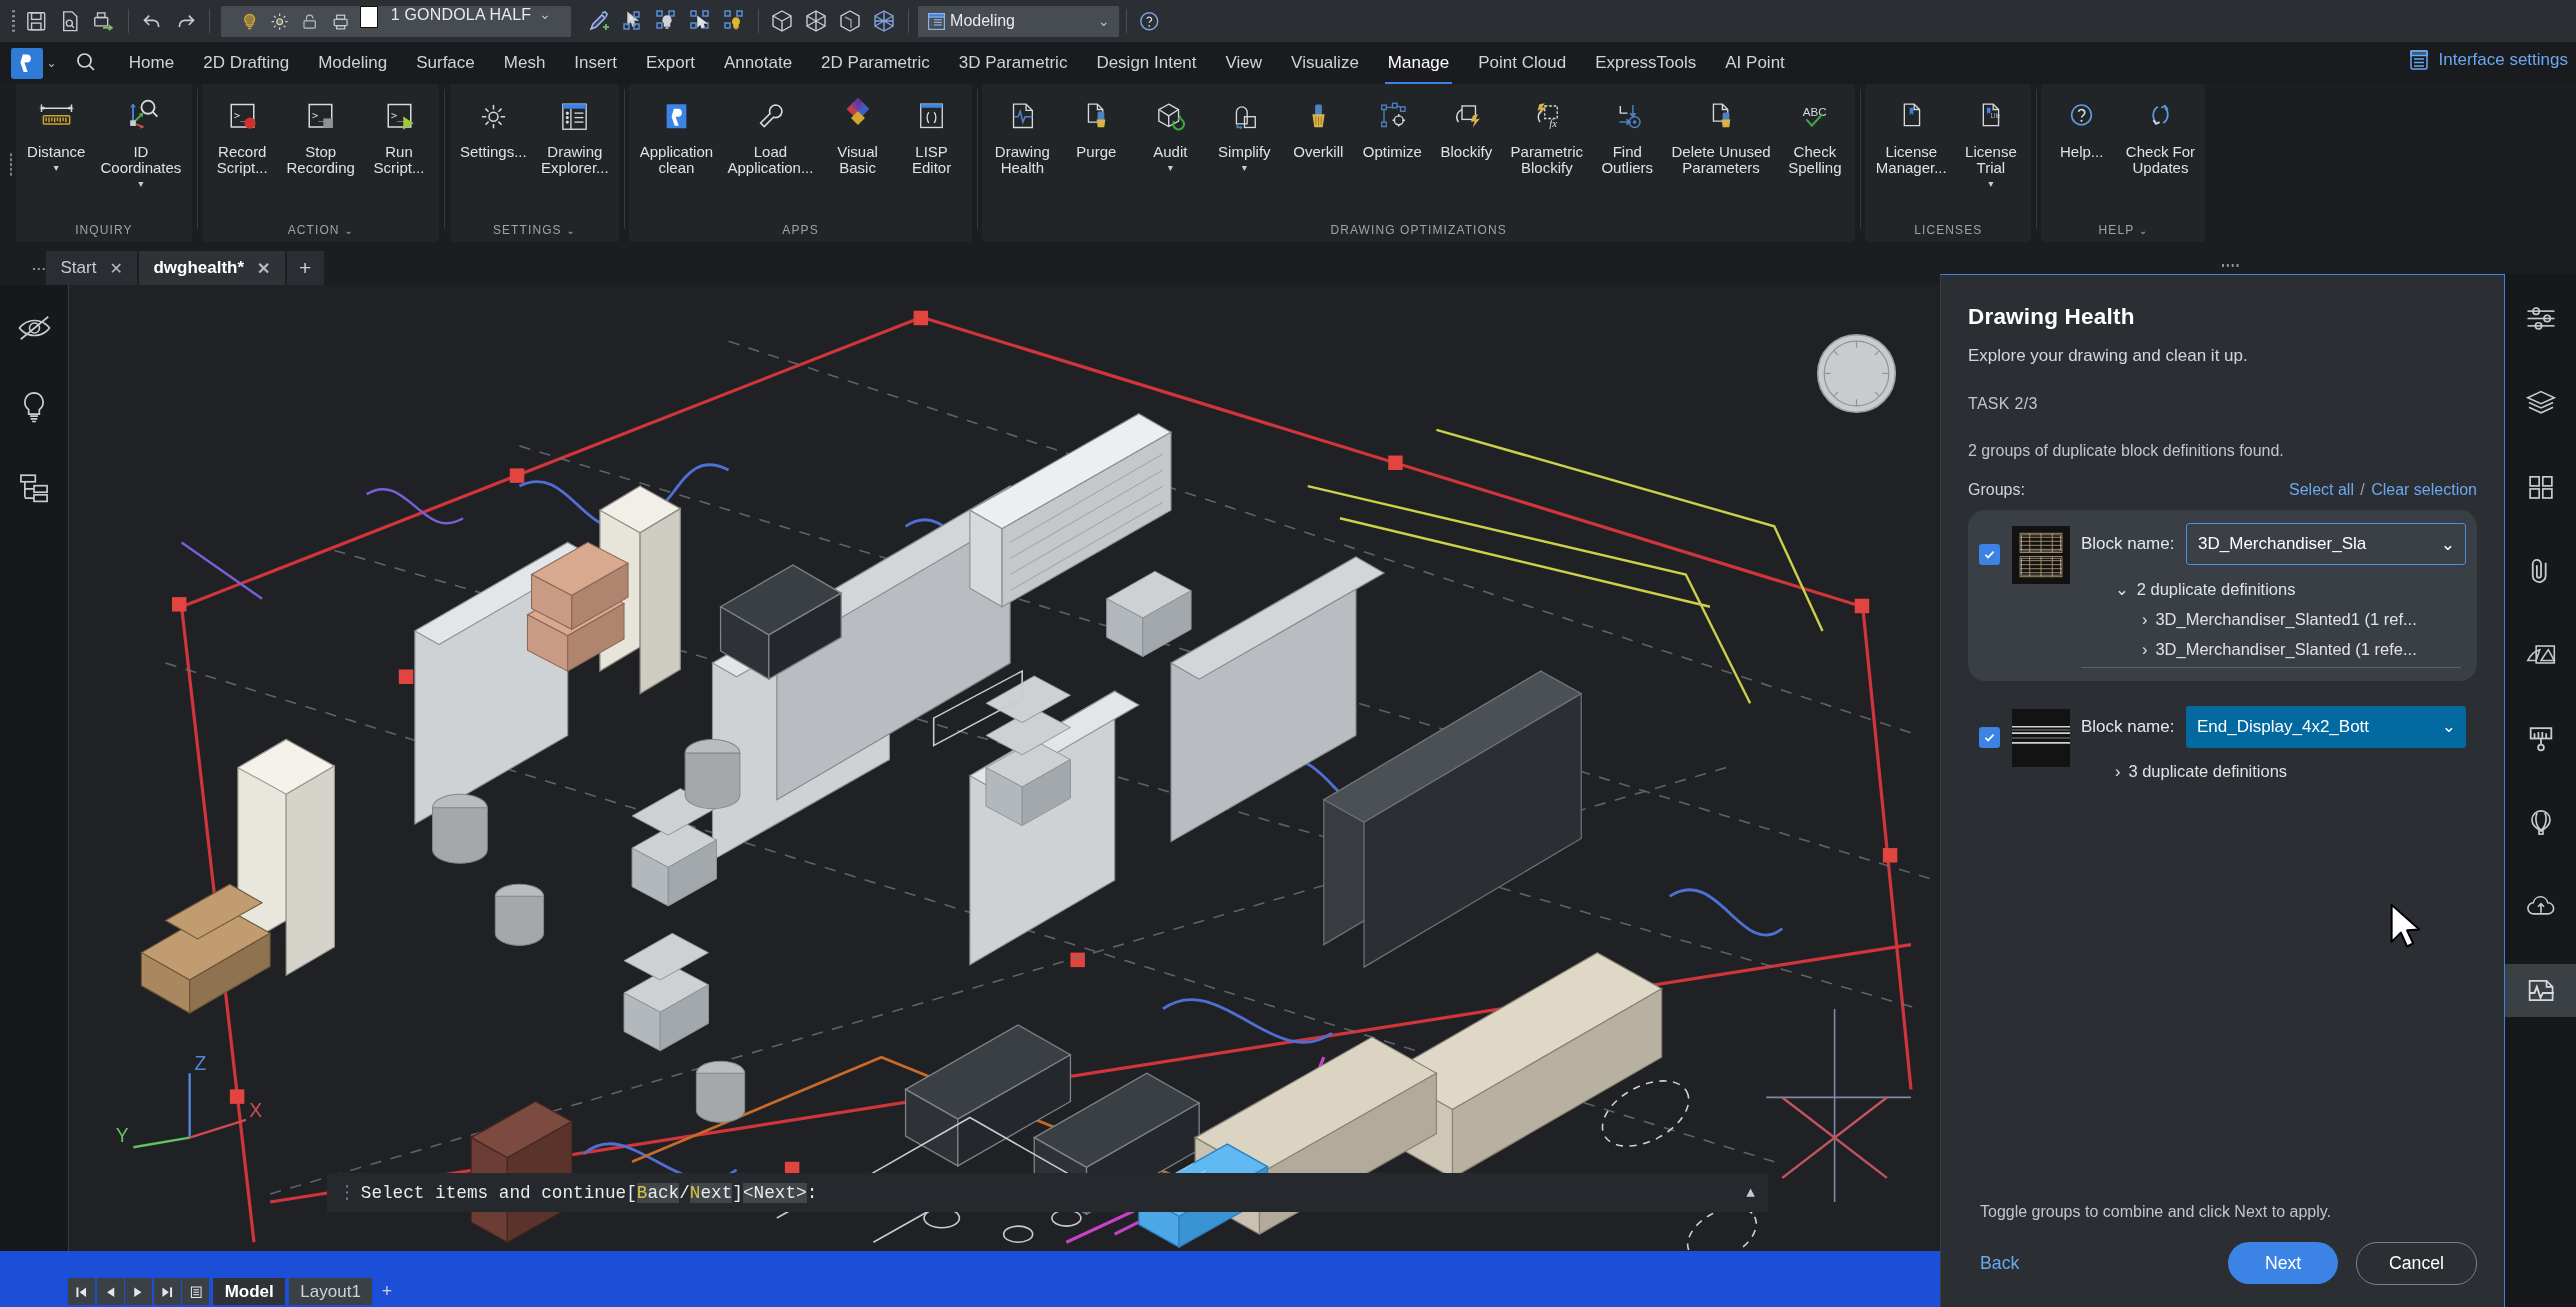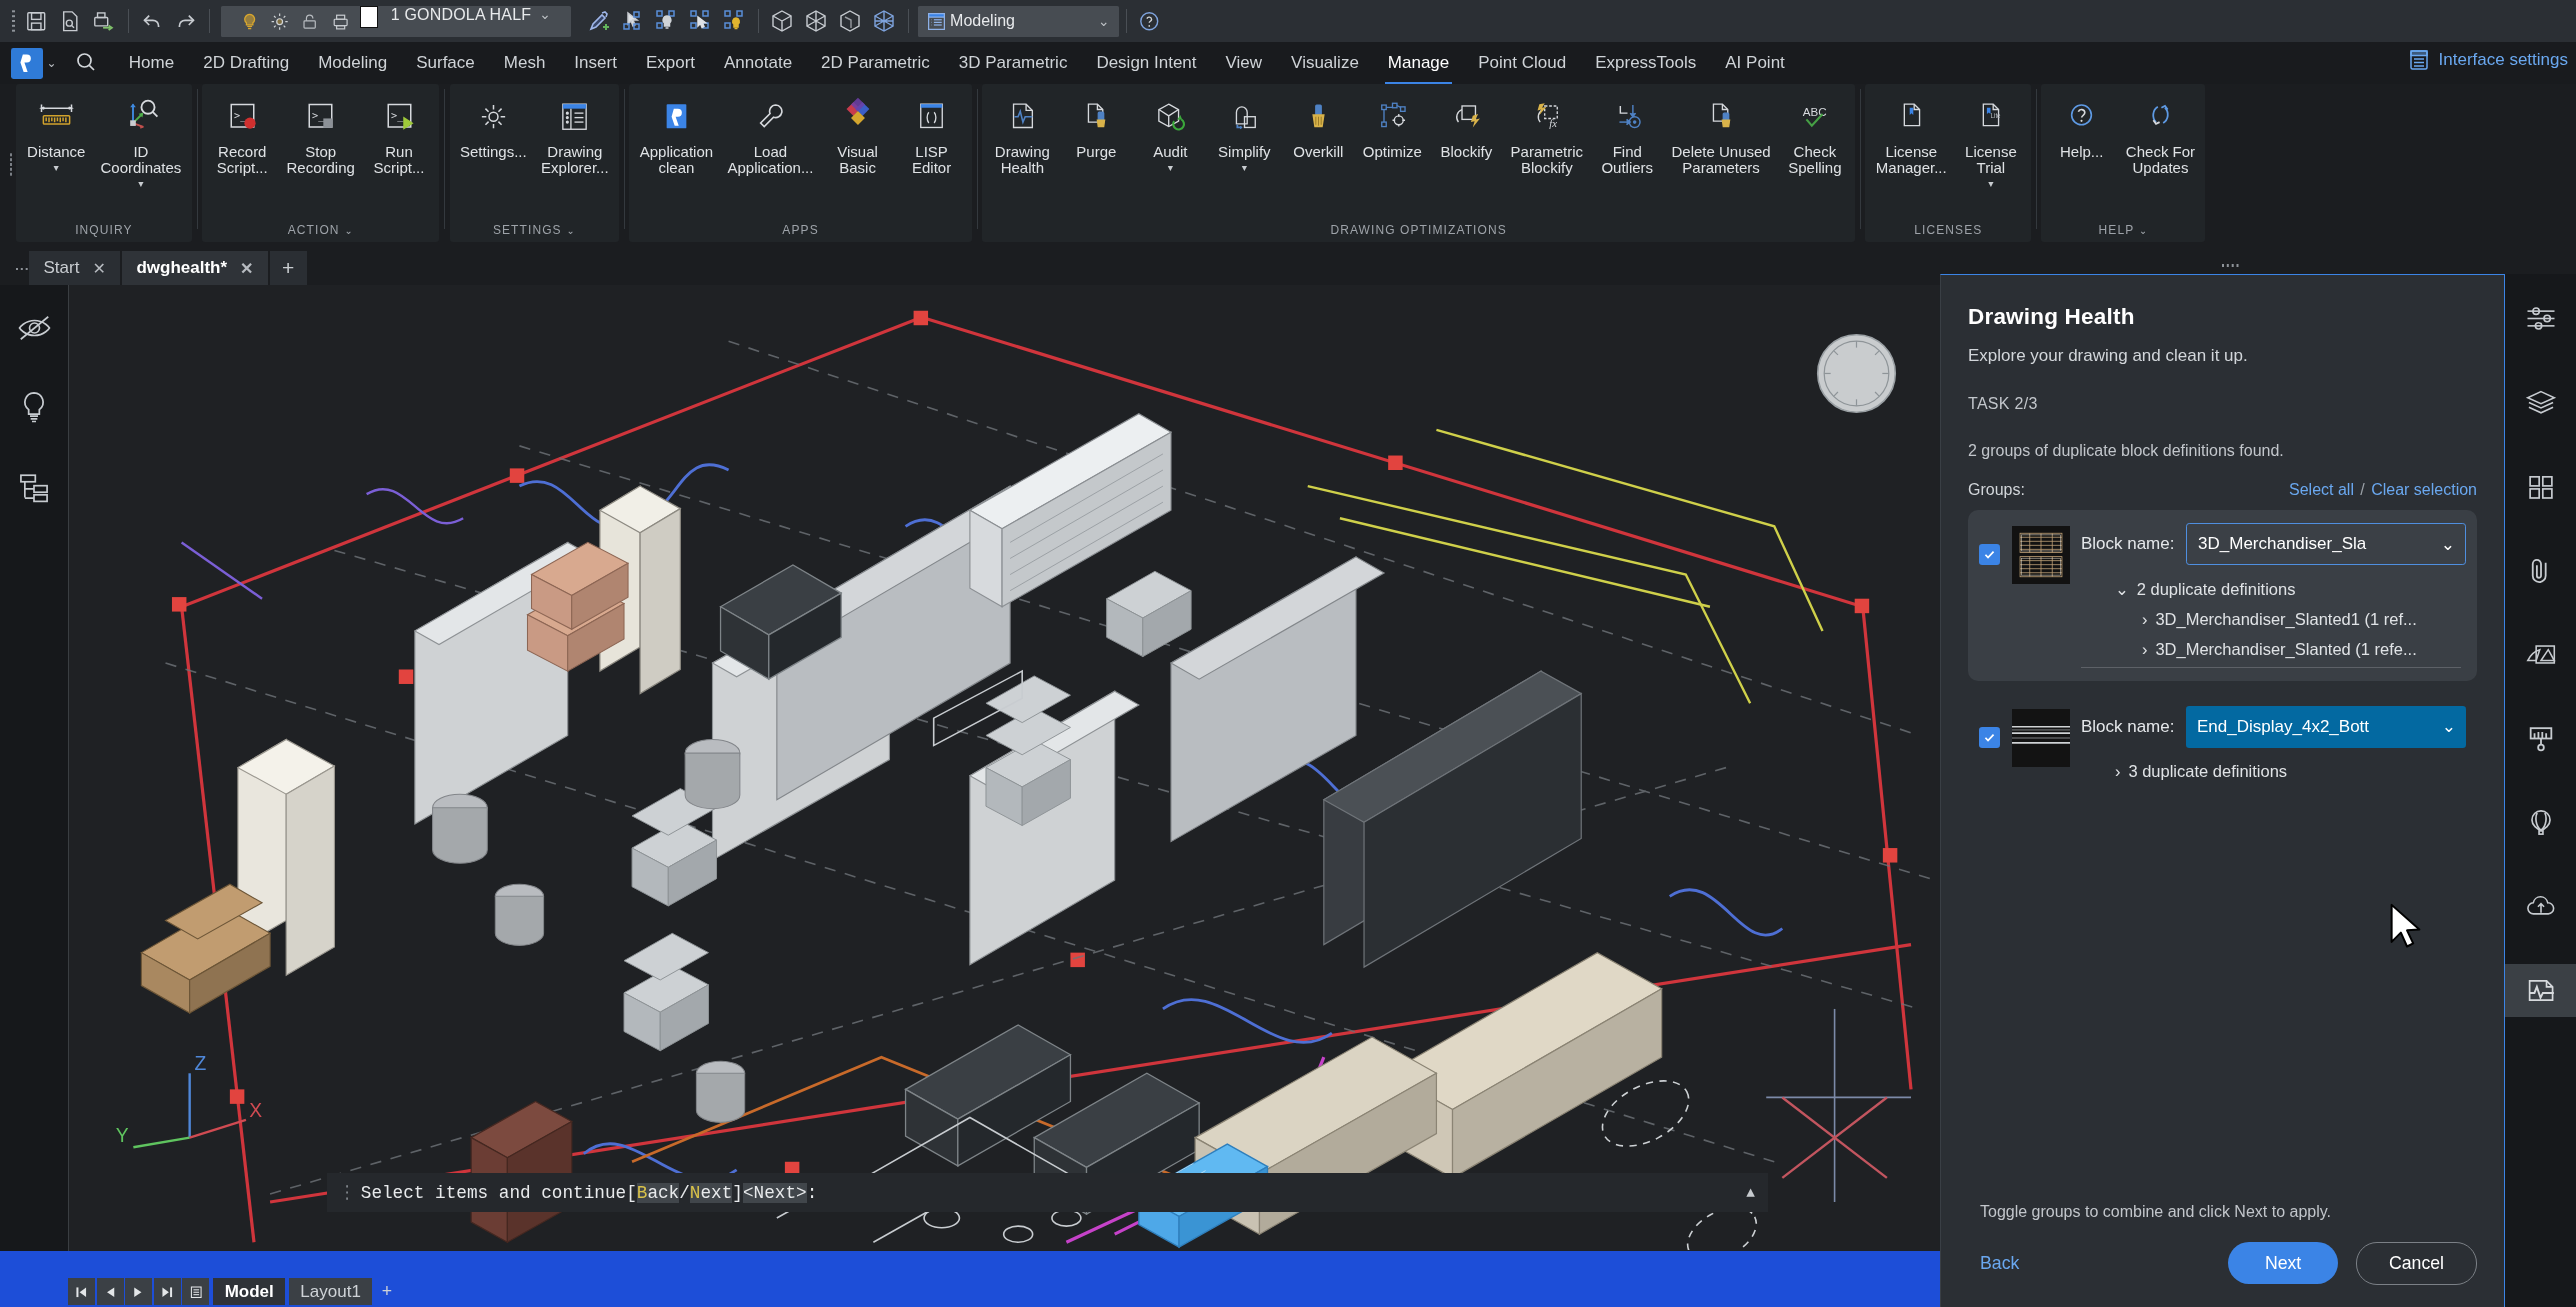--- a/index.html
+++ b/index.html
@@ -87,21 +87,21 @@
   .cmd .ico { height:50px; display:flex; align-items:flex-end; justify-content:center; }
   .cmd .lbl {
     font-size:15px; color:#dfe2e5; text-align:center; line-height:1.07; max-width:106px;
   }
   .cmd .dd { font-size:8.9px; color:#c8ccd0; line-height:1; margin-top:0.8px;}
   .vsep { width:0.8px; align-self:stretch; background:#34393e; margin:4.8px 4.8px 21px; }
 
   
   .doctabs {
     position:absolute; top:250px; left:0; width:1932px; height:35px;
-    background:#1b1d20; display:flex; align-items:flex-end; padding-left:5px;
+    background:#1b1d20; display:flex; align-items:flex-end; padding-left:22px;
   }
   .dt-grip { width:24px; height:32px; display:flex; align-items:center; justify-content:center;}
   .dt-grip i { display:block;width:2.4px;height:2.4px;background:#8d9298;
     box-shadow:4.8px 0 0 #8d9298,9.7px 0 0 #8d9298,14.5px 0 0 #8d9298;}
   .dtab {
     height:34px; display:flex; align-items:center; gap:13px; padding:0 14.5px;
     background:#2a2e33; font-size:17px; color:#c9cdd1; margin-right:1.6px;
   }
   .dtab.active { background:#2f3338; color:#ffffff; font-weight:bold;}
   .dtab .x { font-size:16px; color:#b7bbc0; }
@@ -162,21 +162,21 @@
     margin-top:9.7px; height:53px; border:0.8px solid #565b61; border-radius:4px;
     display:flex; align-items:center; gap:13px; padding:0 14.5px;
   }
   .rp-taskname { font-size:17.7px; color:#ffffff; }
   .rp-found { font-size:16px; color:#c2c6cb; margin-top:29px; }
   .rp-groups-hd { display:flex; align-items:baseline; margin-top:21px; }
   .rp-groups-lbl { font-size:16px; color:#d2d6da; flex:1; }
   .lnk { color:#6aa8f0; font-size:16px; }
   .lnk-sep { color:#9aa0a6; font-size:16px; margin:0 6.4px; }
 
-  .grp { margin-top:11.3px; border-radius:10px; padding:13px 11.3px; display:flex; gap:11.3px; }
+  .grp { margin-top:11.3px; border-radius:17px; padding:13px 11.3px; display:flex; gap:11.3px; }
   .grp.selected { background:#3a3f45; }
   .chk {
     width:21px; height:21px; border-radius:3.2px; background:#3b84e6;
     display:flex; align-items:center; justify-content:center; flex:0 0 21px; margin-top:21px;
   }
   .thumb { width:58px; height:58px; flex:0 0 58px; margin-top:3.2px; overflow:hidden; background:#111;}
   .grp-main { flex:1; min-width:0; }
   .grp-row { display:flex; align-items:center; gap:11.3px; }
   .bn-lbl { font-size:17px; color:#e4e7ea; white-space:nowrap; }
   .bn-combo {

